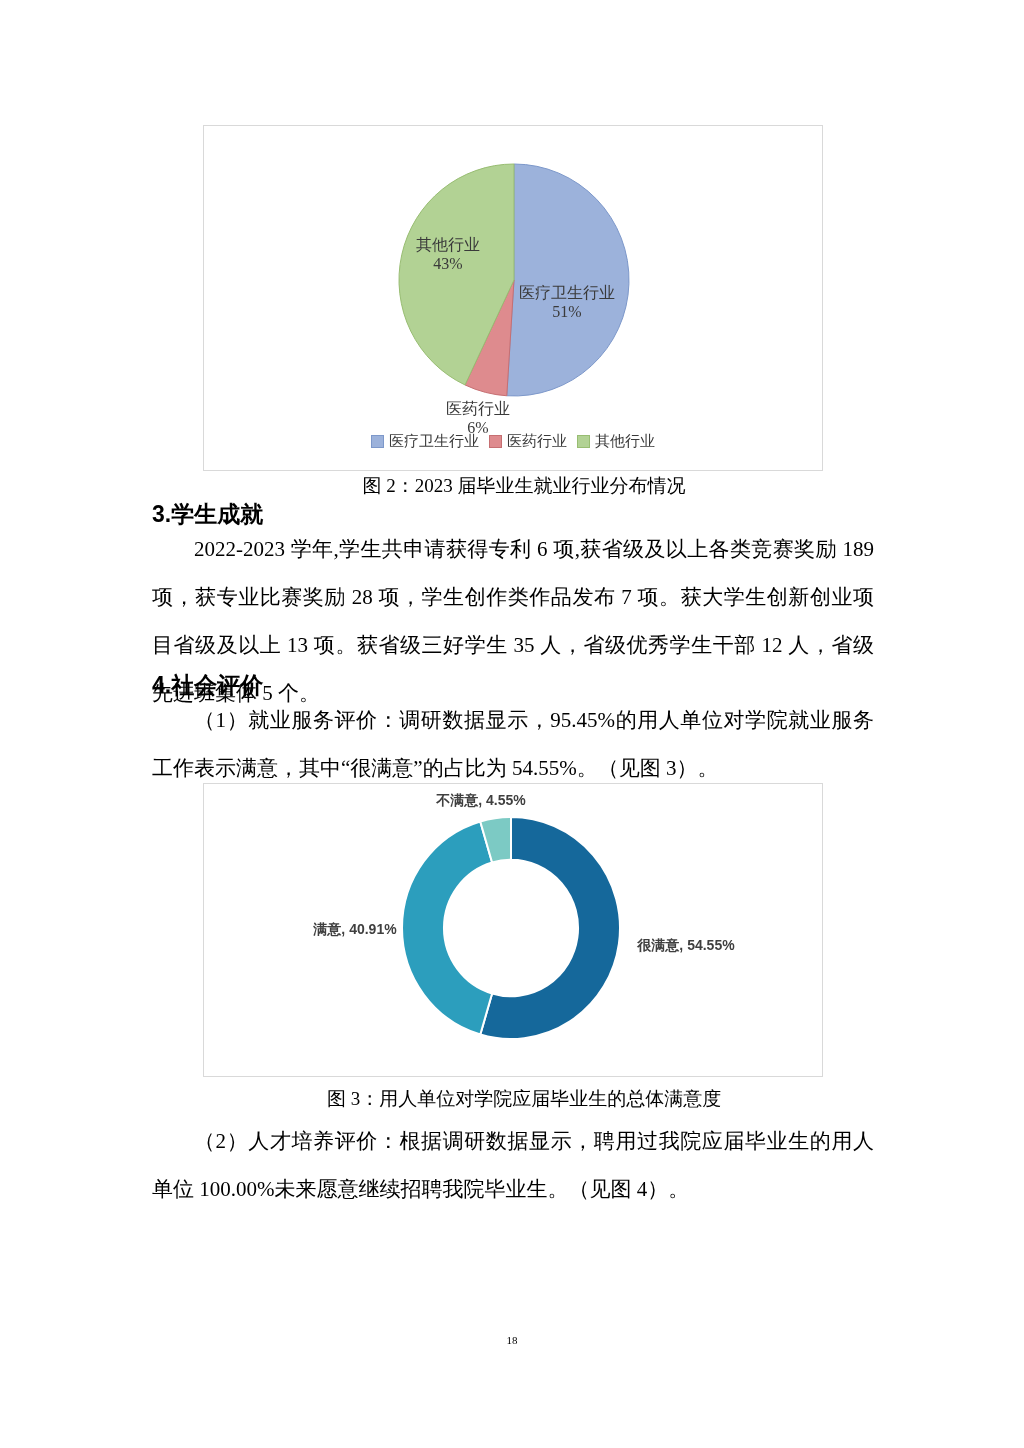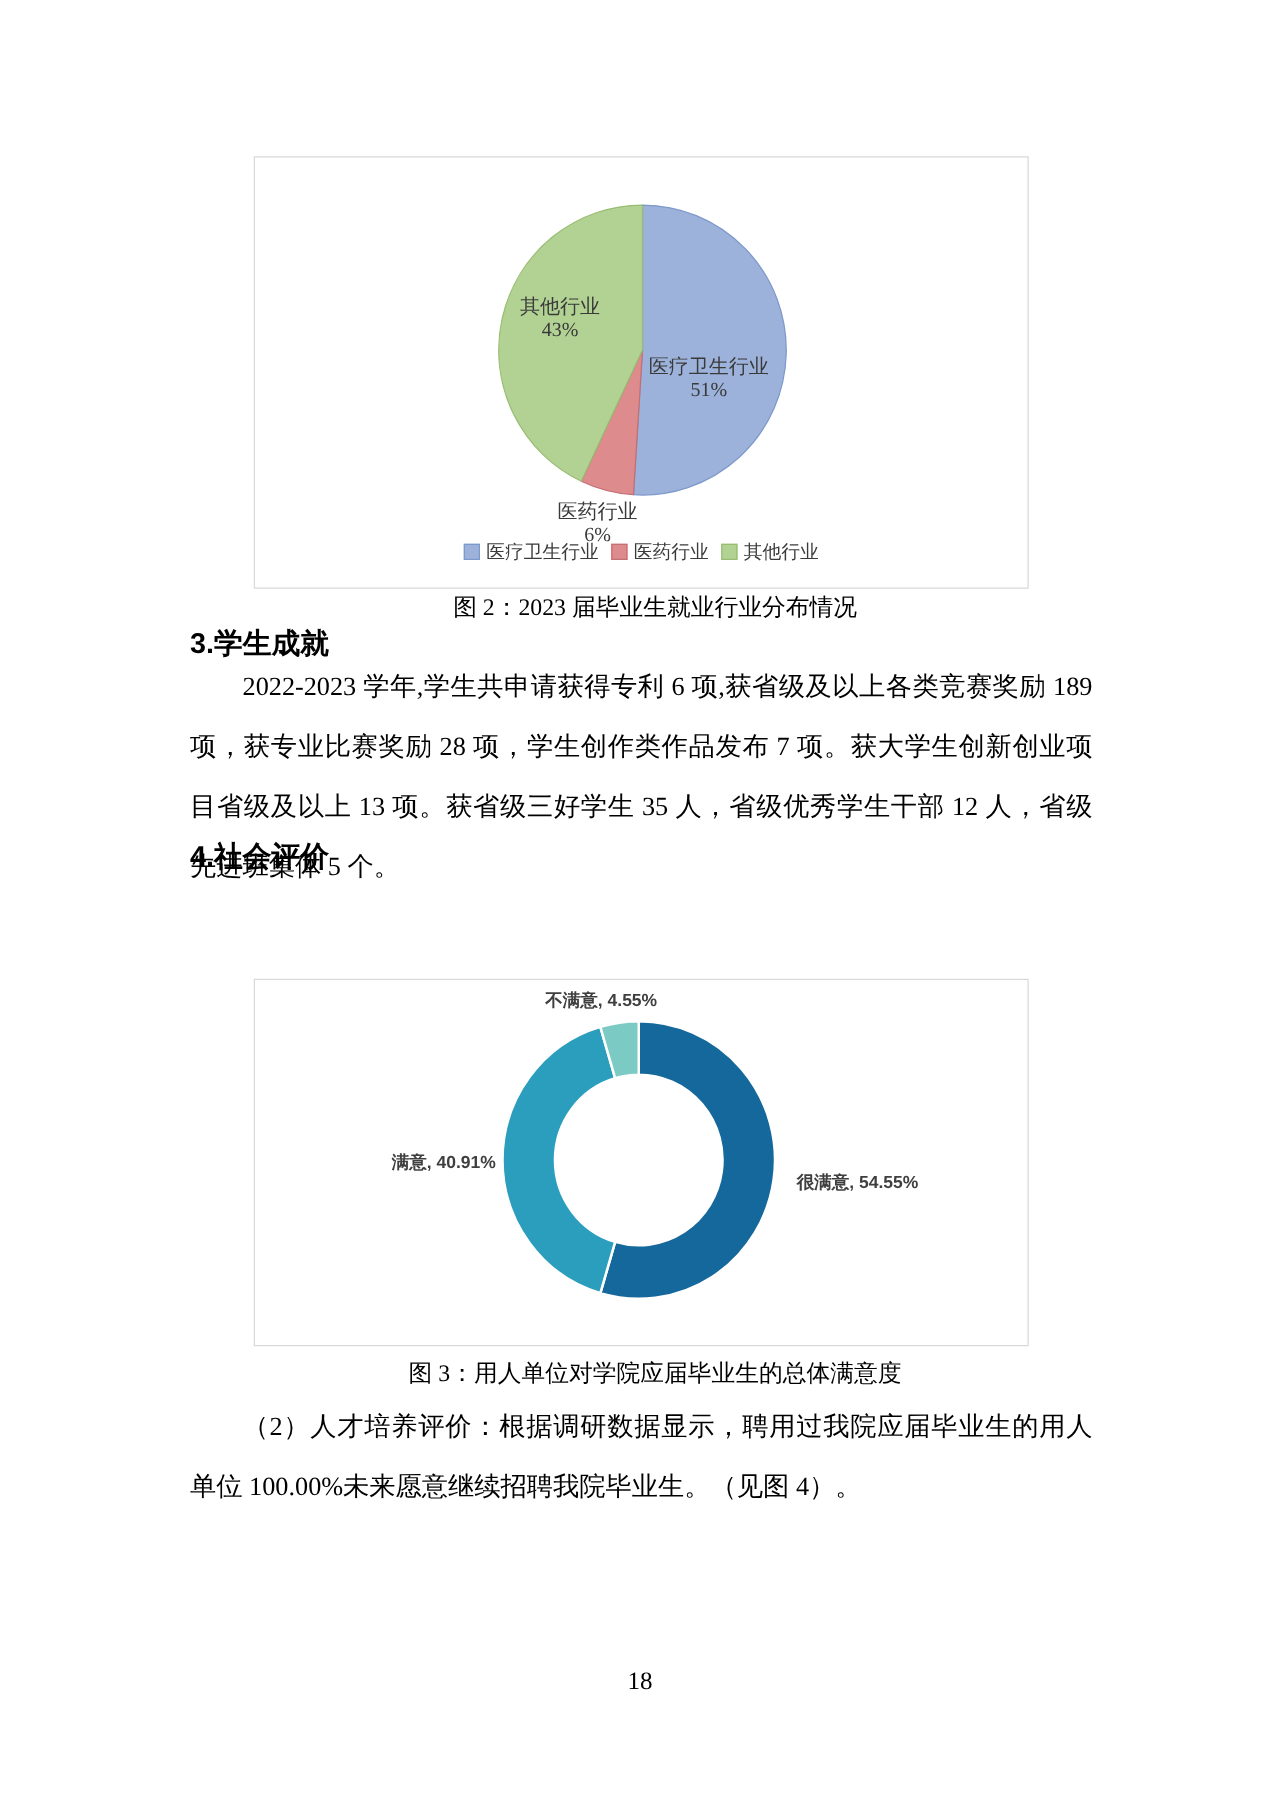--- a/index.html
+++ b/index.html
@@ -47,21 +47,21 @@
     position:absolute;left:152px;width:722px;
     font-size:21px;line-height:48px;
     text-align:justify;text-indent:2em;
     margin:0;
   }
   #para-3{top:525px;}
   #para-4-1{top:696px;}
   #para-4-2{top:1117px;}
   .page-number{
     position:absolute;left:0;top:1334px;width:1024px;
-    text-align:center;font-size:20px;color:#000;
+    text-align:center;font-size:11px;color:#000;
   }
 </style>
 </head>
 <body>
 
 <div class="page">
 
   <div class="chart-box" id="fig2-box">
     <svg id="chart-fig2" width="618" height="344" viewBox="0 0 618 344">
         <path d="M 310 154 L 310 38 A 115 116 0 1 1 302.77909025412896 269.7711004976795 Z" fill="#9CB2DB" stroke="#7D98CA" stroke-width="1" stroke-linejoin="round"></path>
@@ -88,20 +88,21 @@
   </div>
 
   <div class="caption" id="caption-fig2">图 2：2023 届毕业生就业行业分布情况</div>
 
   <h3 class="sec-heading" id="heading-3">3.学生成就</h3>
 
   <p class="body-para" id="para-3">2022-2023 学年,学生共申请获得专利 6 项,获省级及以上各类竞赛奖励 189 项，获专业比赛奖励 28 项，学生创作类作品发布 7 项。获大学生创新创业项目省级及以上 13 项。获省级三好学生 35 人，省级优秀学生干部 12 人，省级先进班集体 5 个。</p>
 
   <h3 class="sec-heading" id="heading-4">4.社会评价</h3>
 
+  <p class="body-para" id="para-4-1">（1）就业服务评价：调研数据显示，95.45%的用人单位对学院就业服务工作表示满意，其中“很满意”的占比为 54.55%。（见图 3）。</p>
 
   <div class="chart-box" id="fig3-box">
     <svg id="chart-fig3" width="618" height="292" viewBox="0 0 618 292">
         <path d="M 307 33 A 109 111 0 1 1 276.29712462308424 250.50550598927776 L 288.1177316431968 209.50088618340584 A 67.035 68.265 0 1 0 307 75.735 Z" fill="#15689B" stroke="#ffffff" stroke-width="2" stroke-linejoin="round"></path>
         <path d="M 276.29712462308424 250.50550598927776 A 109 111 0 0 1 276.264272609607 37.50432085931273 L 288.09752765490833 78.50515732847732 A 67.035 68.265 0 0 0 288.1177316431968 209.50088618340584 Z" fill="#2C9EBD" stroke="#ffffff" stroke-width="2" stroke-linejoin="round"></path>
         <path d="M 276.264272609607 37.50432085931273 A 109 111 0 0 1 307 33 L 307 75.735 A 67.035 68.265 0 0 0 288.09752765490833 78.50515732847732 Z" fill="#7CCAC4" stroke="#ffffff" stroke-width="2" stroke-linejoin="round"></path>
         <text text-anchor="middle" fill="#3F3F3F" font-size="14" font-weight="600" style="font-family:&quot;Liberation Sans&quot;, sans-serif" x="482" y="166">很满意, 54.55%</text>
         <text text-anchor="middle" fill="#3F3F3F" font-size="14" font-weight="600" style="font-family:&quot;Liberation Sans&quot;, sans-serif" x="151" y="150">满意, 40.91%</text>
         <text text-anchor="middle" fill="#3F3F3F" font-size="14" font-weight="600" style="font-family:&quot;Liberation Sans&quot;, sans-serif" x="277" y="21">不满意, 4.55%</text>
       </svg>

